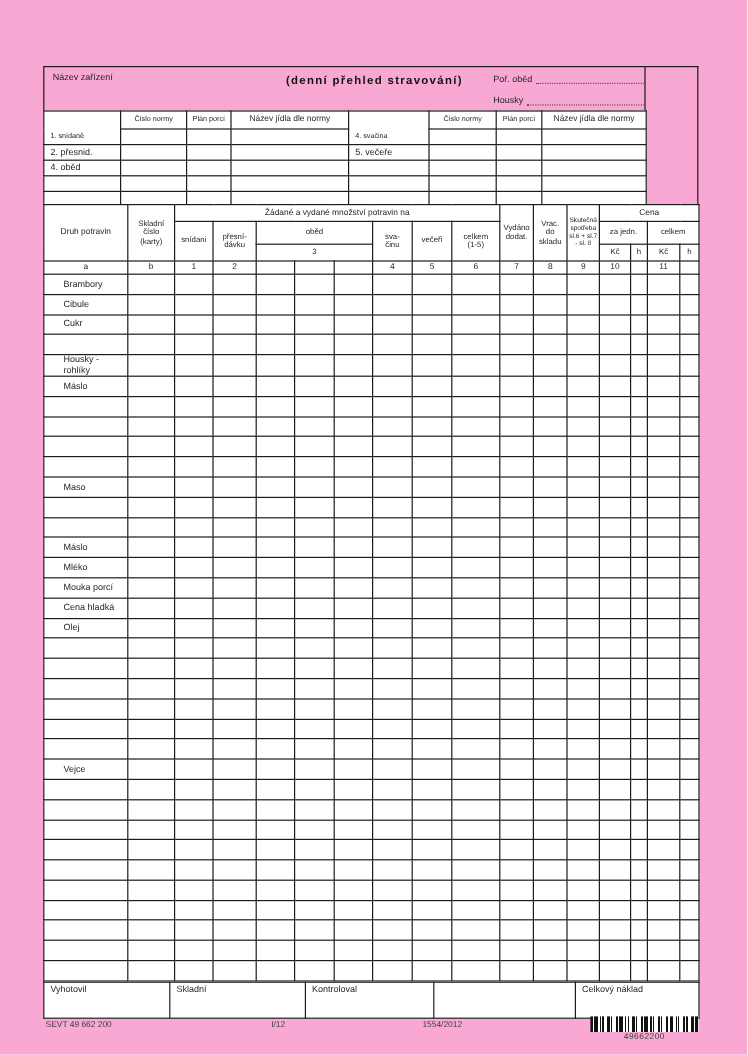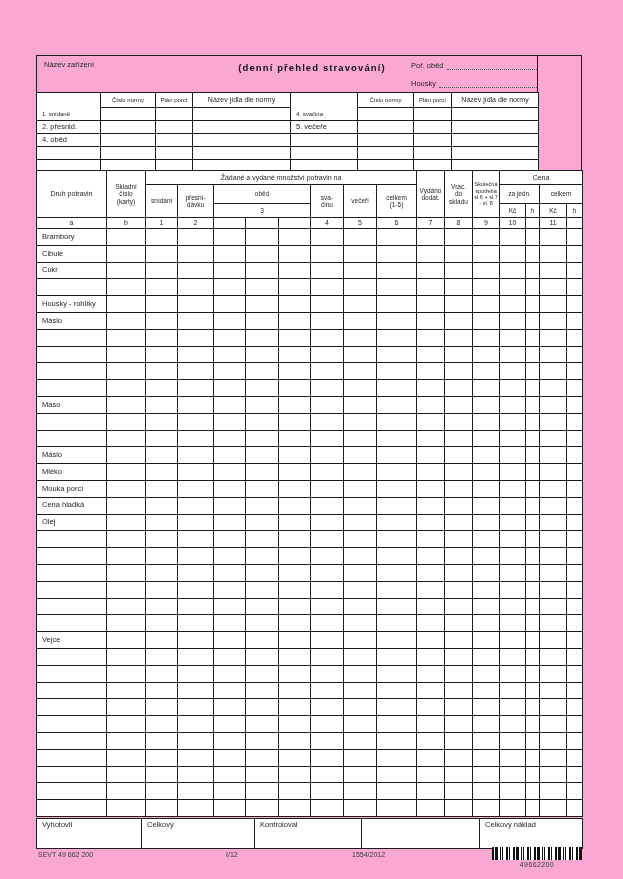--- a/index.html
+++ b/index.html
@@ -40,21 +40,21 @@
   
   #main-table { left:36px; top:170px; width:546px; }
   #main-table tr.hA td { height:14px; }
   #main-table tr.hB td { height:19px; }
   #main-table tr.hC td { height:14px; }
   #main-table tr.hD td { height:11px; font-size:7px; }
   #main-table td.gh { font-size:7px; }
   #main-table td.druh { font-size:7px; }
   #main-table td.small { font-size:5.5px; line-height:1.15; }
   #main-table tbody td { height:16.8px; }
-  #main-table td.rowlabel { text-align:left; padding-left:5px; font-size:7.5px; }
+  #main-table td.rowlabel { text-align:left; padding-left:16px; font-size:7.5px; }
 
   
   #footer-table { left:36px; top:818px; width:546px; height:31px; }
   #footer-table td { height:29px; vertical-align:top; text-align:left; padding:2px 0 0 5px; font-size:7.5px; }
 
   
   .printtext { position:absolute; font-size:7px; color:#3a3a3a; }
   #sevt-number { left:38px; top:851px; }
   #edition-number { left:226px; top:851px; }
   #form-code { left:352px; top:851px; }
@@ -911,21 +911,21 @@
     <colgroup>
       <col style="width:105px">
         <col style="width:113px">
         <col style="width:107px">
         <col style="width:118px">
         <col style="width:103px">
     </colgroup>
     <tbody>
         <tr>
       <td>Vyhotovil</td>
-      <td>Celkový</td>
+      <td>Skladní</td>
       <td>Kontroloval</td>
       <td></td>
       <td>Celkový náklad</td>
     </tr>
   </tbody>
     </table>
 
   <div class="printtext" id="sevt-number">SEVT  49 662 200</div>
   <div class="printtext" id="edition-number">I/12</div>
   <div class="printtext" id="form-code">1554/2012</div>

